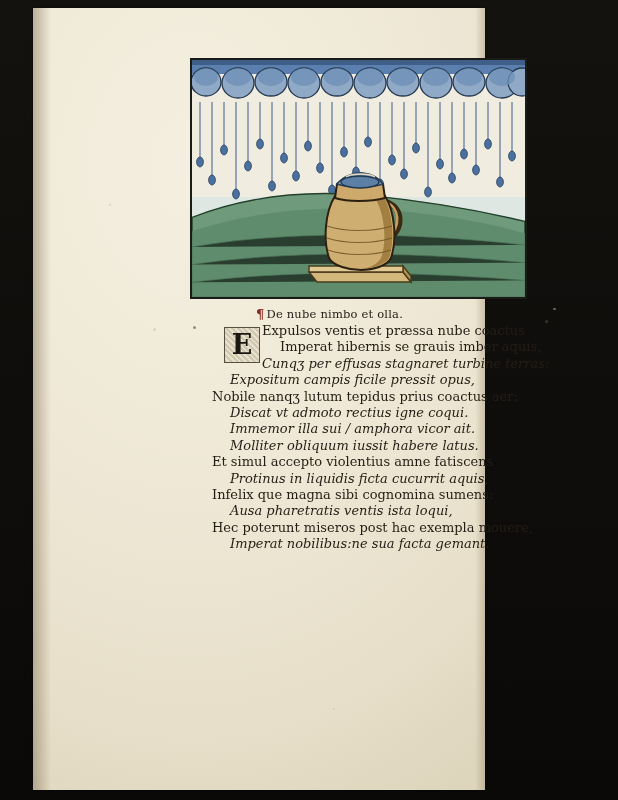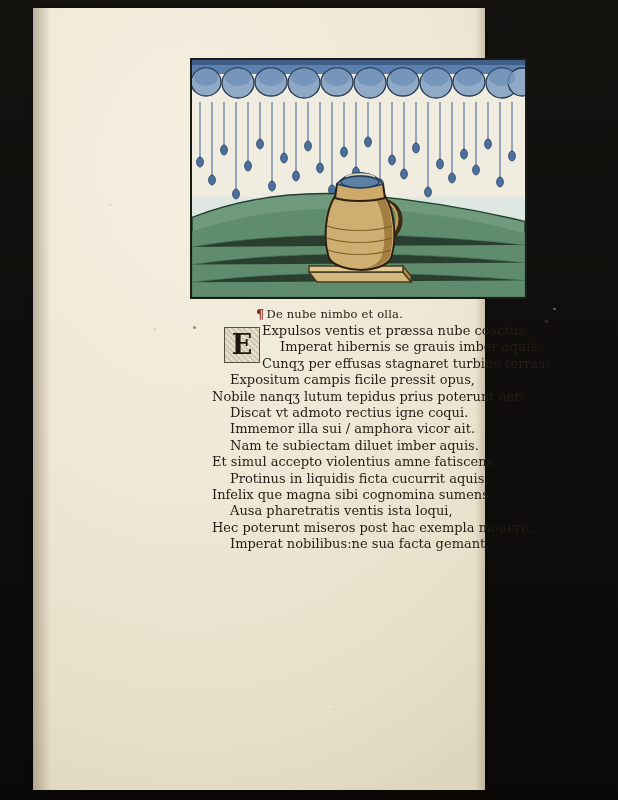--- a/index.html
+++ b/index.html
@@ -153,24 +153,24 @@
       #e9e1cb;
   }
   .line {
     font-size: 13px;
     line-height: 16.4px;
     color: #241d15;
     white-space: nowrap;
     font-family: "DejaVu Serif", serif;
   }
   .line.indent0 { margin-left: 4px; }
-  .line.indent1 { margin-left: 22px; }
+  .line.indent1 { margin-left: 22px; font-style: italic; }
   .line.initial-pad-a { margin-left: 54px; }
   .line.initial-pad-b { margin-left: 72px; }
-  .line.initial-pad-c { margin-left: 54px; }
+  .line.initial-pad-c { margin-left: 54px; font-style: italic; }
   .ink-blot {
     position: absolute;
     width: 3px;
     height: 3px;
     background: #5d4a33;
     border-radius: 50%;
     opacity: .6;
   }
 </style>
 </head>
@@ -328,24 +328,24 @@
         <span class="pilcrow">¶</span><span>De nube nimbo et olla.</span>
       </div>
 
       <div class="poem">
         <div class="initial">E</div>
 
         <div class="line initial-pad-a">Expulsos ventis et præssa nube coactus</div>
         <div class="line initial-pad-b">Imperat hibernis se grauis imber aquis,</div>
         <div class="line initial-pad-c">Cunqʒ per effusas stagnaret turbine terras:</div>
         <div class="line indent1">Expositum campis ficile pressit opus,</div>
-        <div class="line indent0">Nobile nanqʒ lutum tepidus prius poterunt aer:</div>
+        <div class="line indent0">Nobile nanqʒ lutum tepidus prius coactus aer:</div>
         <div class="line indent1">Discat vt admoto rectius igne coqui.</div>
         <div class="line indent1">Immemor illa sui / amphora vicor ait.</div>
-        <div class="line indent1">Nam te subiectam diluet imber aquis.</div>
+        <div class="line indent1">Molliter obliquum iussit habere latus.</div>
         <div class="line indent0">Et simul accepto violentius amne fatiscens</div>
         <div class="line indent1">Protinus in liquidis ficta cucurrit aquis,</div>
         <div class="line indent0">Infelix que magna sibi cognomina sumens:</div>
         <div class="line indent1">Ausa pharetratis ventis ista loqui,</div>
         <div class="line indent0">Hec poterunt miseros post hac exempla mouere,</div>
         <div class="line indent1">Imperat nobilibus:ne sua facta gemant.</div>
       </div>
     </div>
   </div>
 </div>

